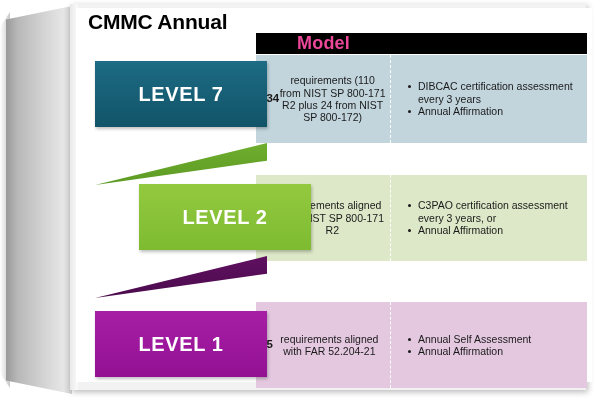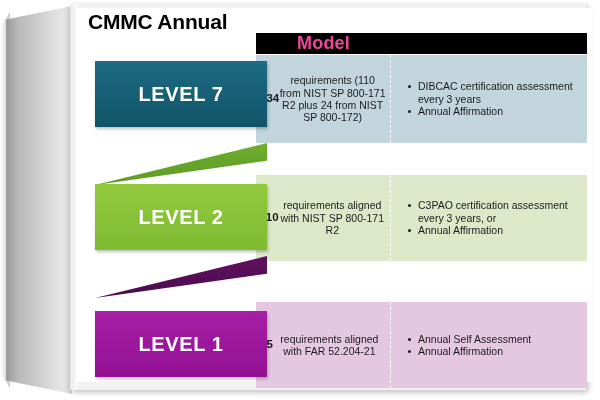--- a/index.html
+++ b/index.html
@@ -164,21 +164,21 @@
     display: flex;
     align-items: center;
     justify-content: center;
     color: #ffffff;
     font-size: 20px;
     font-weight: bold;
     letter-spacing: 0.6px;
     box-shadow: 1px 2px 3px rgba(0,0,0,0.25);
   }
   #banner-l3 { top: 61px;  background: linear-gradient(180deg, #1d6b84 0%, #115468 100%); }
-  #banner-l2 { top: 184px; background: linear-gradient(180deg, #93c93f 0%, #7ebb31 100%); }
+  #banner-l2 { top: 184px; background: linear-gradient(180deg, #93c93f 0%, #7ebb31 100%); margin-left: 44px; }
   #banner-l1 { top: 298px; background: linear-gradient(180deg, #a61fa6 0%, #931093 100%); margin-top: 13px; }
 
   
   .connector {
     position: absolute;
     left: 95px;
     width: 172px;
     height: 42px;
   }
   #conn-l3-l2 {

